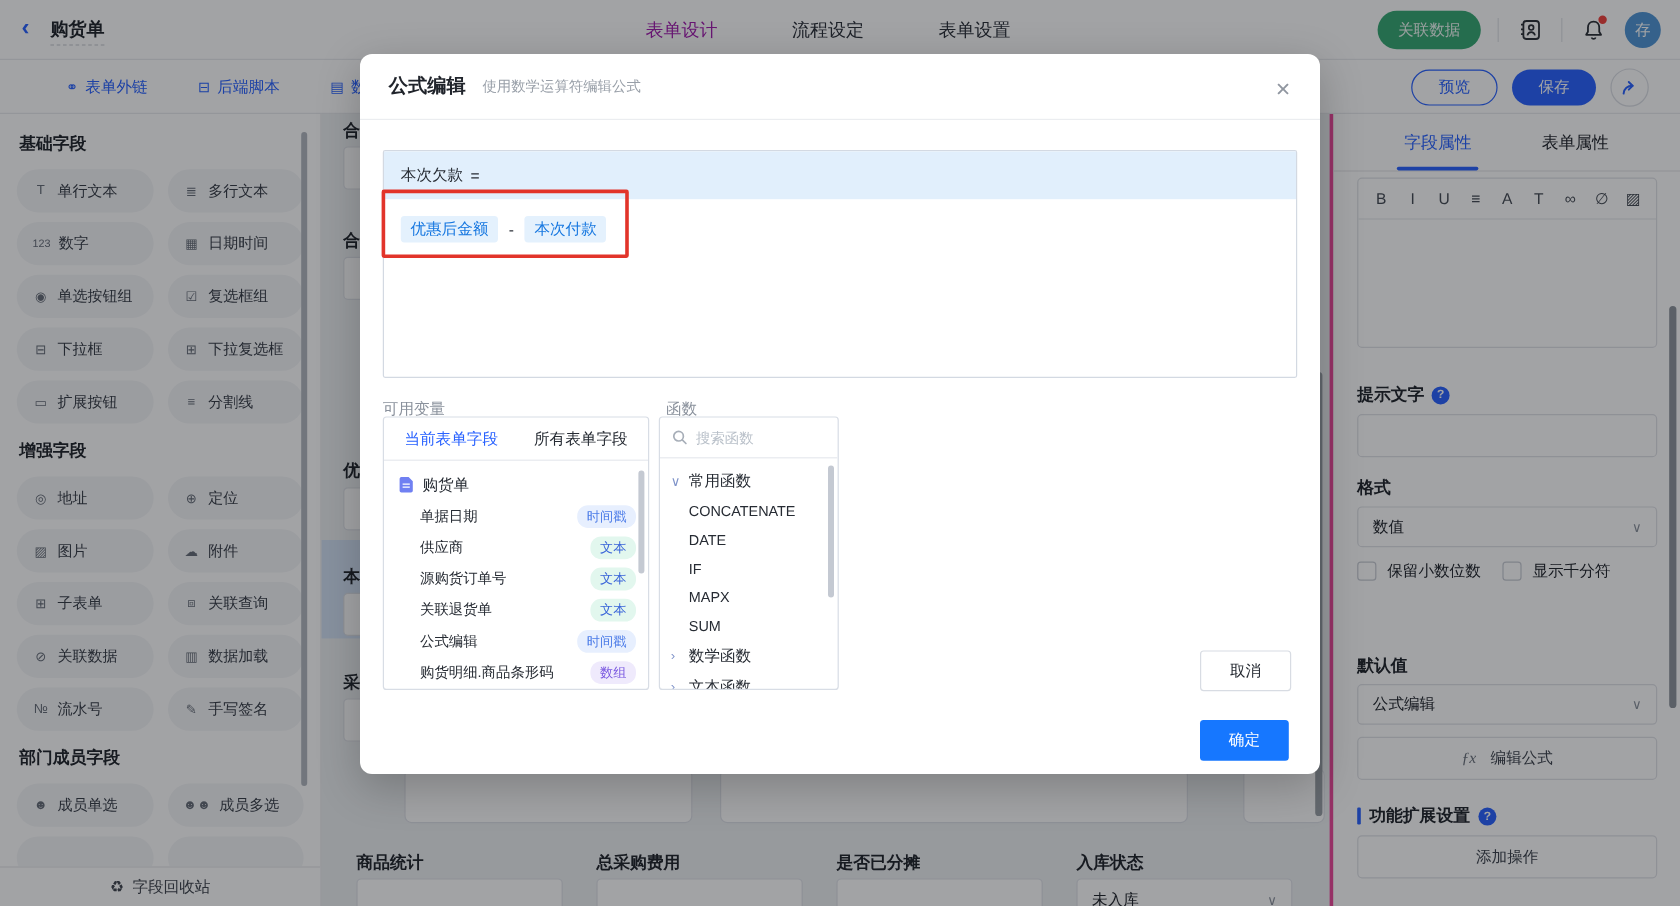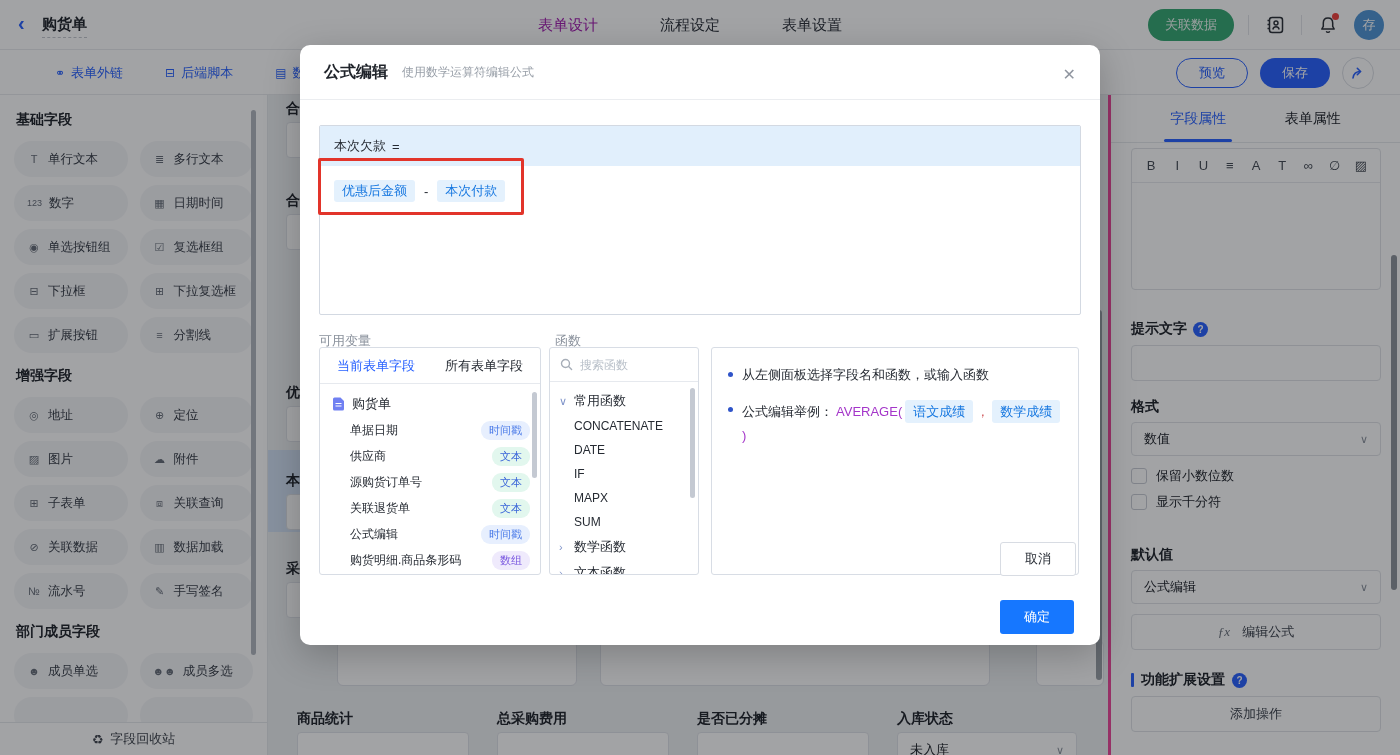--- a/index.html
+++ b/index.html
@@ -59,21 +59,21 @@
   .p-tab.active { color:#2962ff; }
   .p-tab.active:after { content:""; position:absolute; bottom:0; left:-6px; right:-6px; height:3px; background:#2962ff; border-radius:2px; }
   .rt-box { position:absolute; left:20px; top:53px; width:250px; height:142px; border:1px solid #e0e2e7; border-radius:4px; }
   .rt-bar { height:34px; border-bottom:1px solid #e7e9ed; display:flex; align-items:center; justify-content:space-between; padding:0 12px; }
   .rt-ico { font-size:13px; color:#454b54; cursor:pointer; min-width:14px; text-align:center; }
   .p-label { position:absolute; left:20px; font-size:14px; font-weight:bold; color:#20242b; display:flex; align-items:center; gap:6px; }
   .help { width:15px; height:15px; border-radius:50%; background:#2962ff; color:#fff; font-size:10px; display:flex; align-items:center; justify-content:center; font-weight:bold; }
   .p-input { position:absolute; left:20px; width:250px; height:36px; border:1px solid #e0e2e7; border-radius:4px; background:#fff; }
   .p-select { position:absolute; left:20px; width:250px; height:34px; border:1px solid #e0e2e7; border-radius:4px; background:#fff; display:flex; align-items:center; justify-content:space-between; padding:0 12px; font-size:13px; color:#20242b; cursor:pointer; }
   .p-select .chev { color:#8a919c; font-size:11px; }
-  .cb-wrap { position:absolute; left:20px; top:372px; display:flex; flex-direction:column; gap:8px; }
+  .cb-wrap { position:absolute; left:20px; top:372px; display:flex; flex-direction:row; gap:18px; }
   .cb-row { display:flex; align-items:center; gap:9px; cursor:pointer; }
   .cb-box { width:16px; height:16px; border:1px solid #c8ccd4; border-radius:3px; background:#fff; }
   .cb-row span:last-child { font-size:13px; color:#20242b; }
   .p-btn { position:absolute; left:20px; width:250px; height:36px; border:1px solid #e0e2e7; border-radius:4px; background:#fff; display:flex; align-items:center; justify-content:center; gap:12px; font-size:13px; color:#3c424c; cursor:pointer; }
   .fx-mark { font-style:italic; font-family:"Liberation Serif",serif; color:#6b727c; }
   .sec-head { position:absolute; left:20px; display:flex; align-items:center; gap:7px; font-size:14px; font-weight:bold; color:#20242b; }
   .sec-bar { width:3px; height:14px; background:#2962ff; border-radius:1px; }
   .p-scroll { position:absolute; right:3px; top:160px; width:6px; height:335px; border-radius:3px; background:#8d939b; }
 
   
@@ -483,39 +483,20 @@
             <span>数学函数</span>
           </div>
           <div class="fn-group">
             <span class="fn-chev">›</span>
             <span>文本函数</span>
           </div>
         </div>
       <div class="fbox-scroll"></div>
     </div>
 
-    <div class="m-box tips" style="left:411px;width:368px;">
-        <div class="tip-row">
-          <span class="tip-dot"></span>
-          <span class="tip-body">
-            <span class="tip-text">从左侧面板选择字段名和函数，或输入函数</span>
-          </span>
-        </div>
-        <div class="tip-row">
-          <span class="tip-dot"></span>
-          <span class="tip-body">
-            <span class="tip-text">公式编辑举例：</span>
-            <span class="tip-fn">AVERAGE(</span>
-            <span class="chip sm">语文成绩</span>
-            <span class="tip-sep">，</span>
-            <span class="chip sm">数学成绩</span>
-            <span class="tip-fn">)</span>
-          </span>
-        </div>
-      </div>
 
     <div class="m-footer">
       <div class="btn-cancel">取消</div>
       <div class="btn-ok">确定</div>
     </div>
   </div>
 
 </div>
 
 </body></html>

